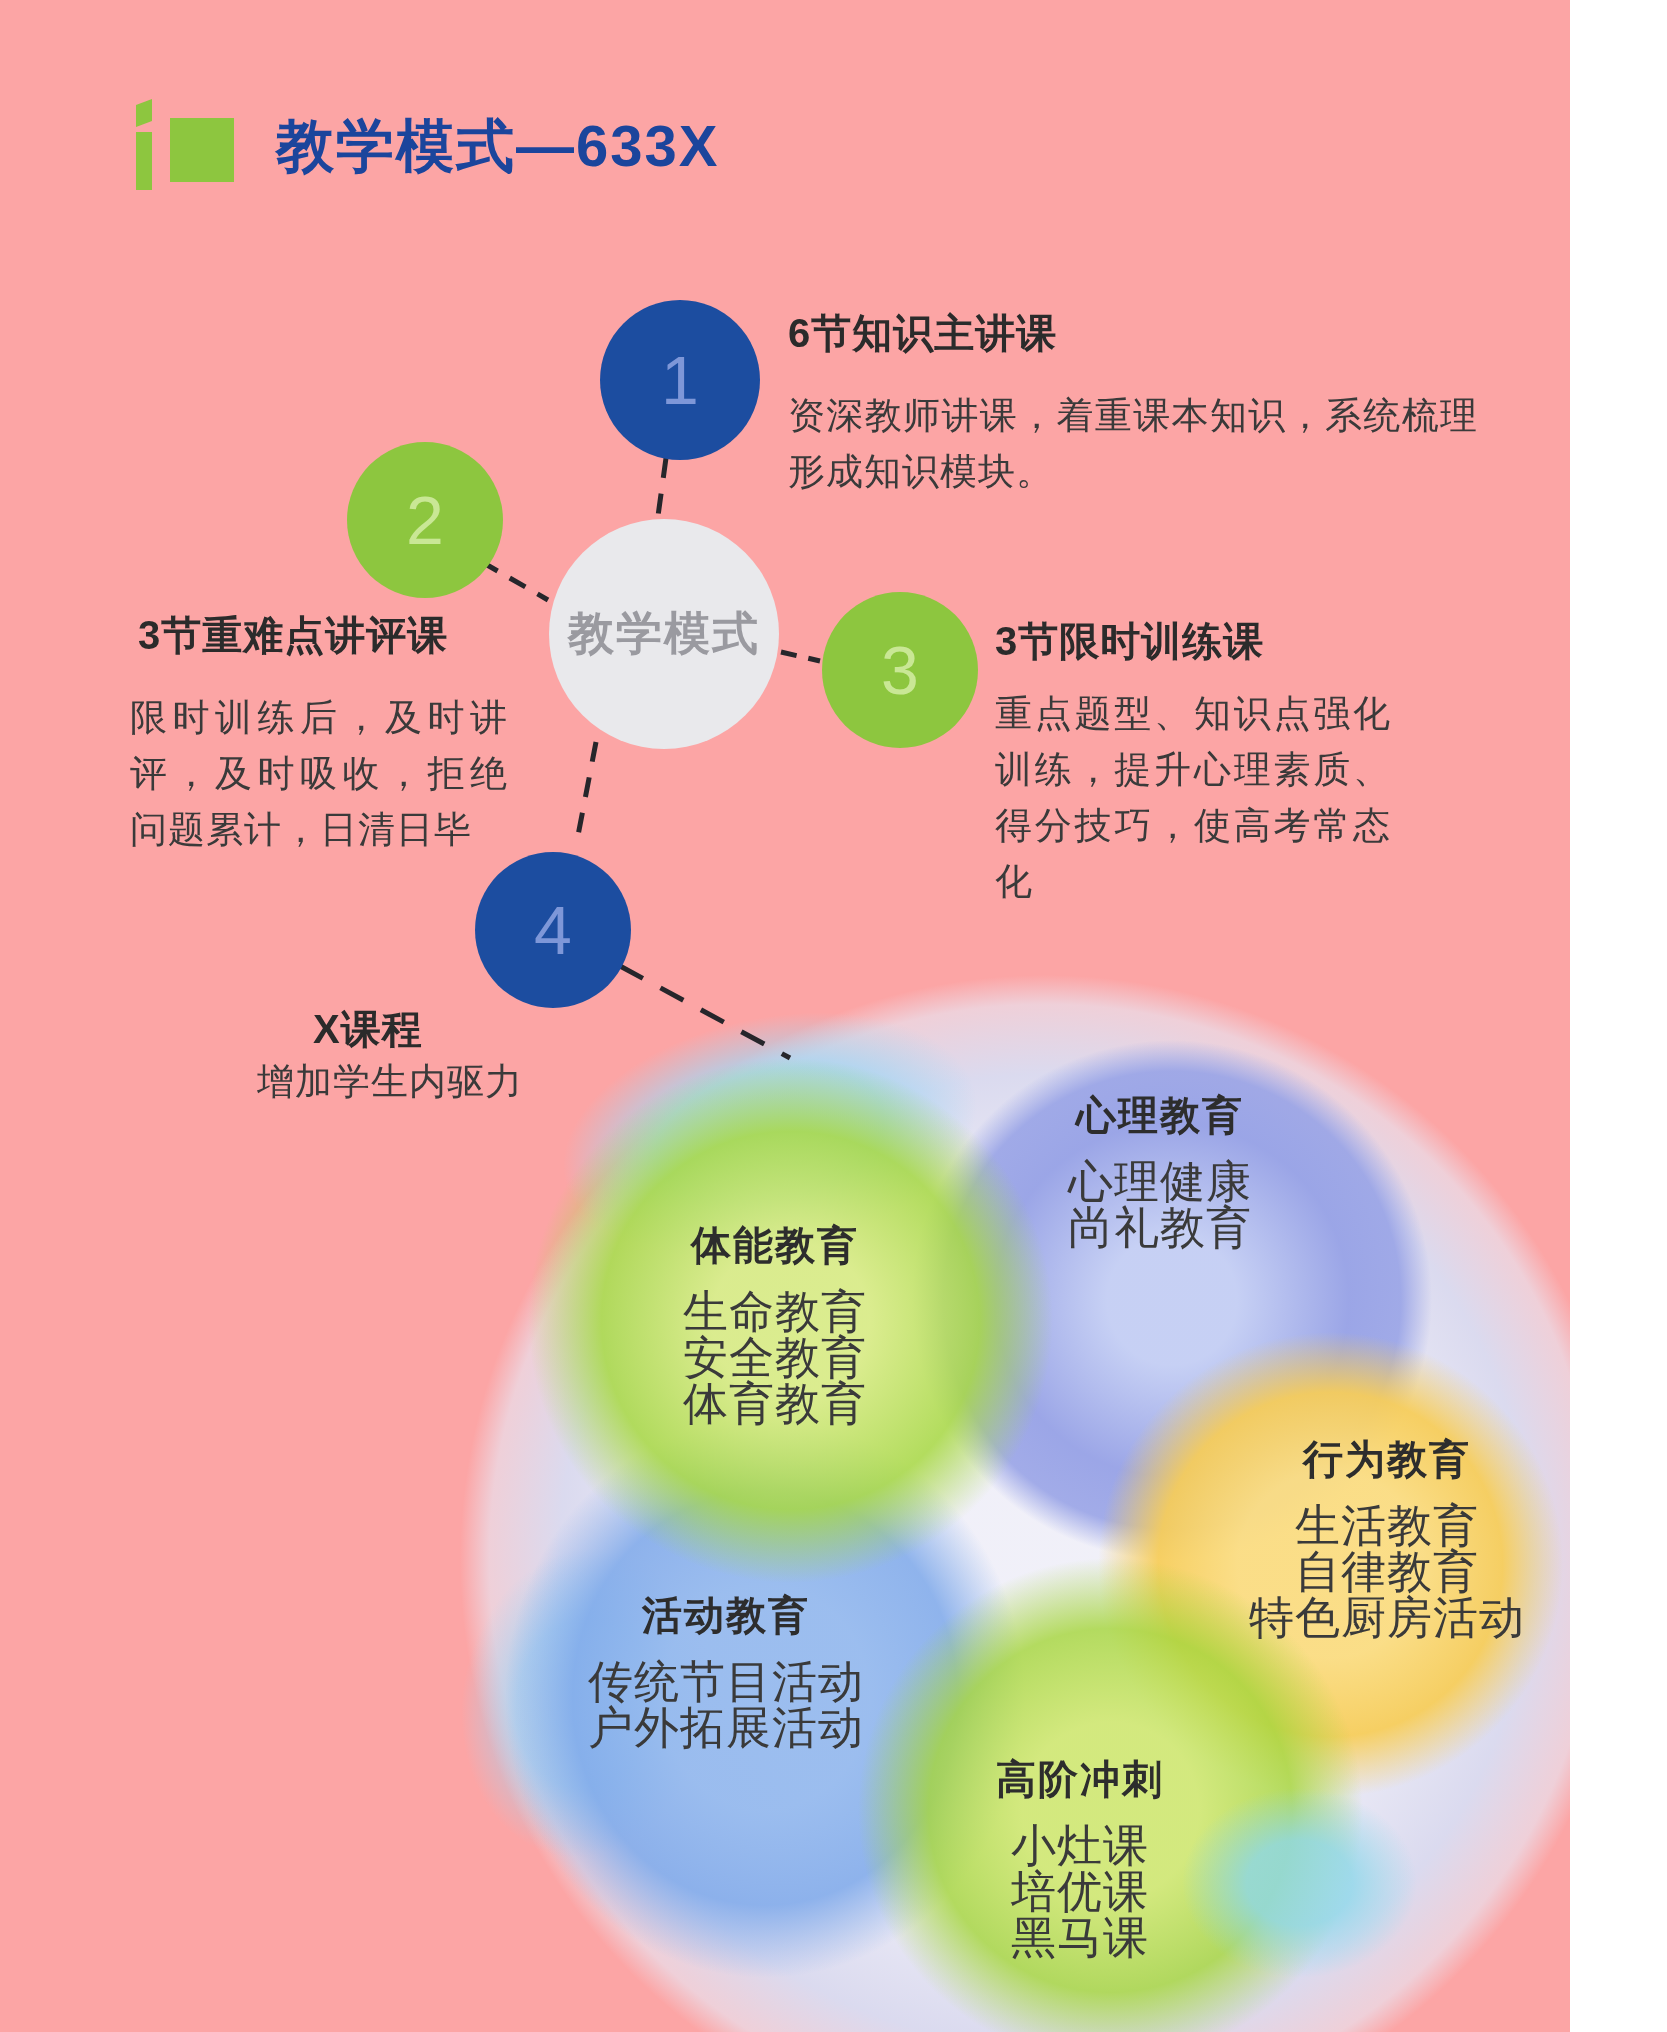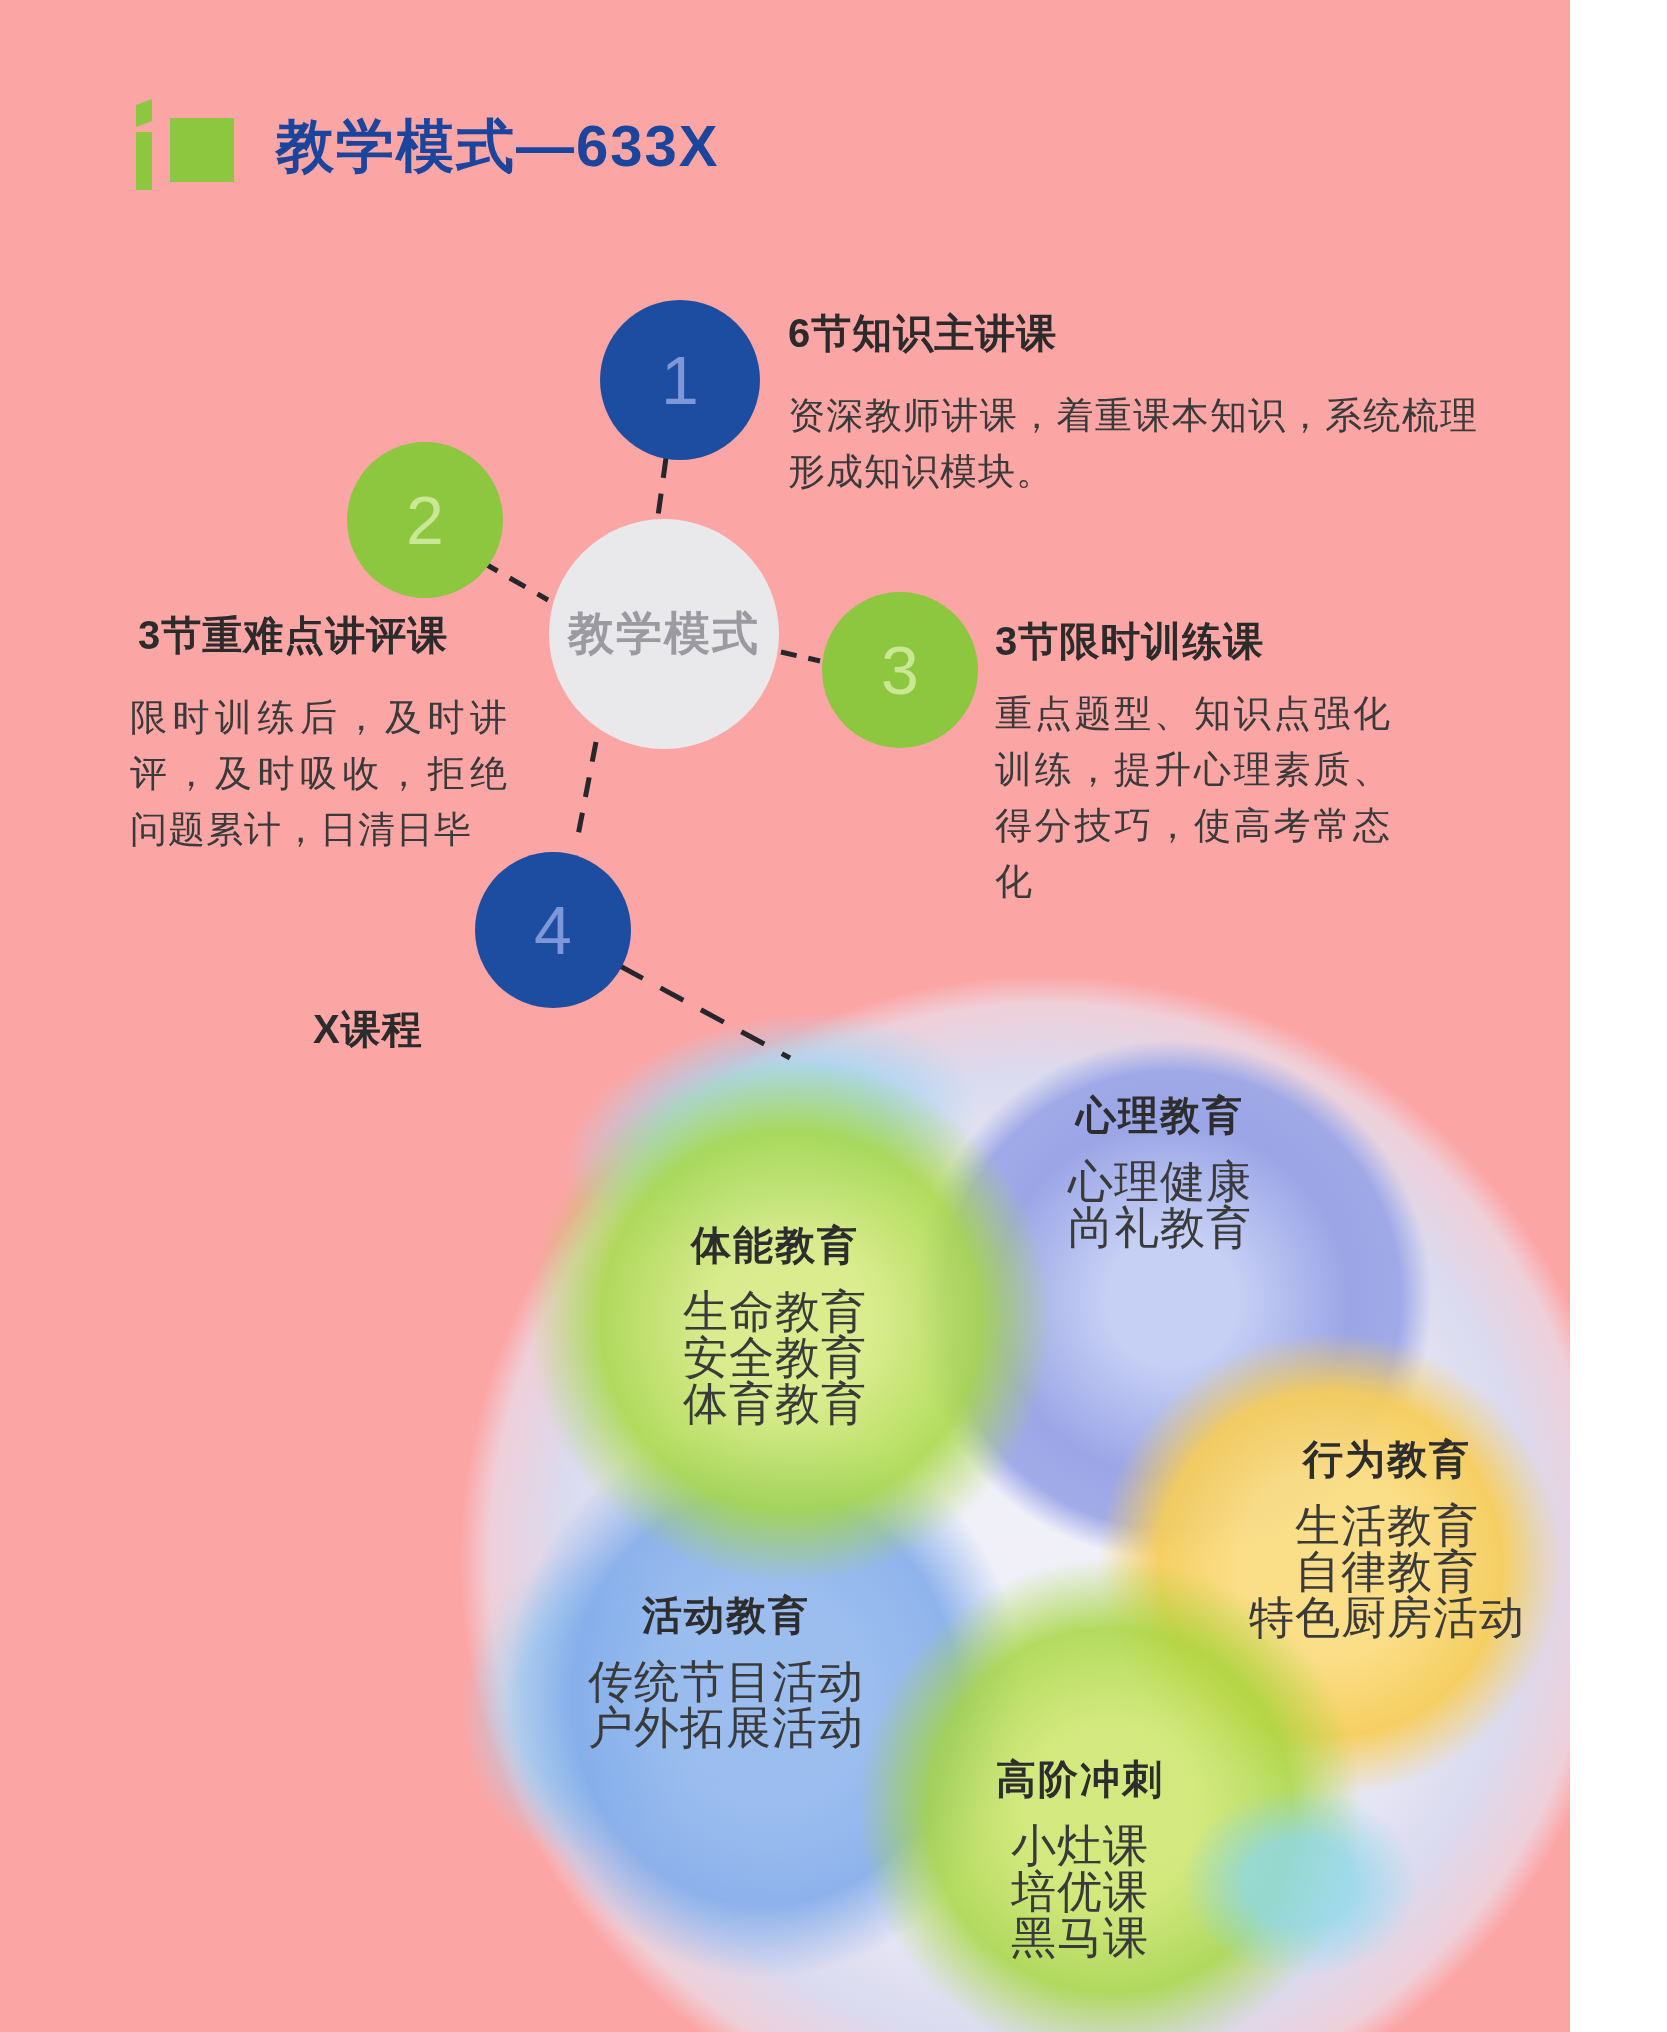--- a/index.html
+++ b/index.html
@@ -103,20 +103,21 @@
   <div class="step-title" style="left:788px;top:306px;">6节知识主讲课</div>
   <div class="step-desc" style="left:788px;top:388px;width:690px;">资深教师讲课，着重课本知识，系统梳理形成知识模块。</div>
 
   <div class="step-title" style="left:138px;top:608px;">3节重难点讲评课</div>
   <div class="step-desc" style="left:130px;top:690px;width:378px;">限时训练后，及时讲评，及时吸收，拒绝问题累计，日清日毕</div>
 
   <div class="step-title" style="left:995px;top:614px;">3节限时训练课</div>
   <div class="step-desc" style="left:995px;top:686px;width:396px;">重点题型、知识点强化训练，提升心理素质、得分技巧，使高考常态化</div>
 
   <div class="step-title centered" style="left:313px;top:1002px;width:280px;">X课程</div>
+  <div class="step-desc centered" style="left:250px;top:1054px;width:280px;text-align:center;">增加学生内驱力</div>
 
   <div class="venn-label" style="left:985px;top:1088px;">
     <div class="venn-title">心理教育</div>
     <div class="venn-item">心理健康</div>
     <div class="venn-item">尚礼教育</div>
   </div>
 
   <div class="venn-label" style="left:600px;top:1218px;">
     <div class="venn-title">体能教育</div>
     <div class="venn-item">生命教育</div>

